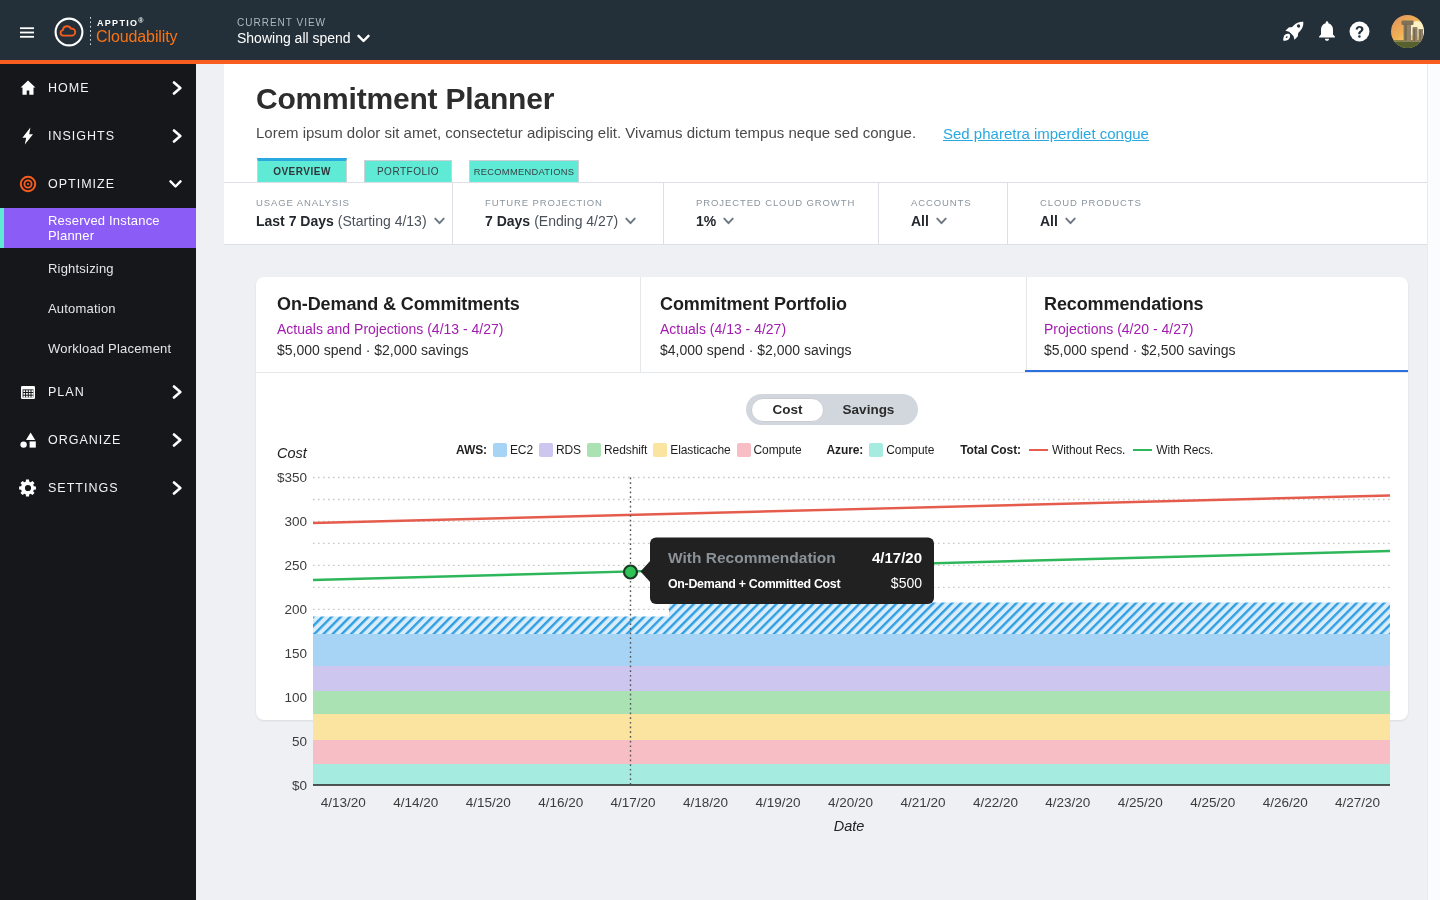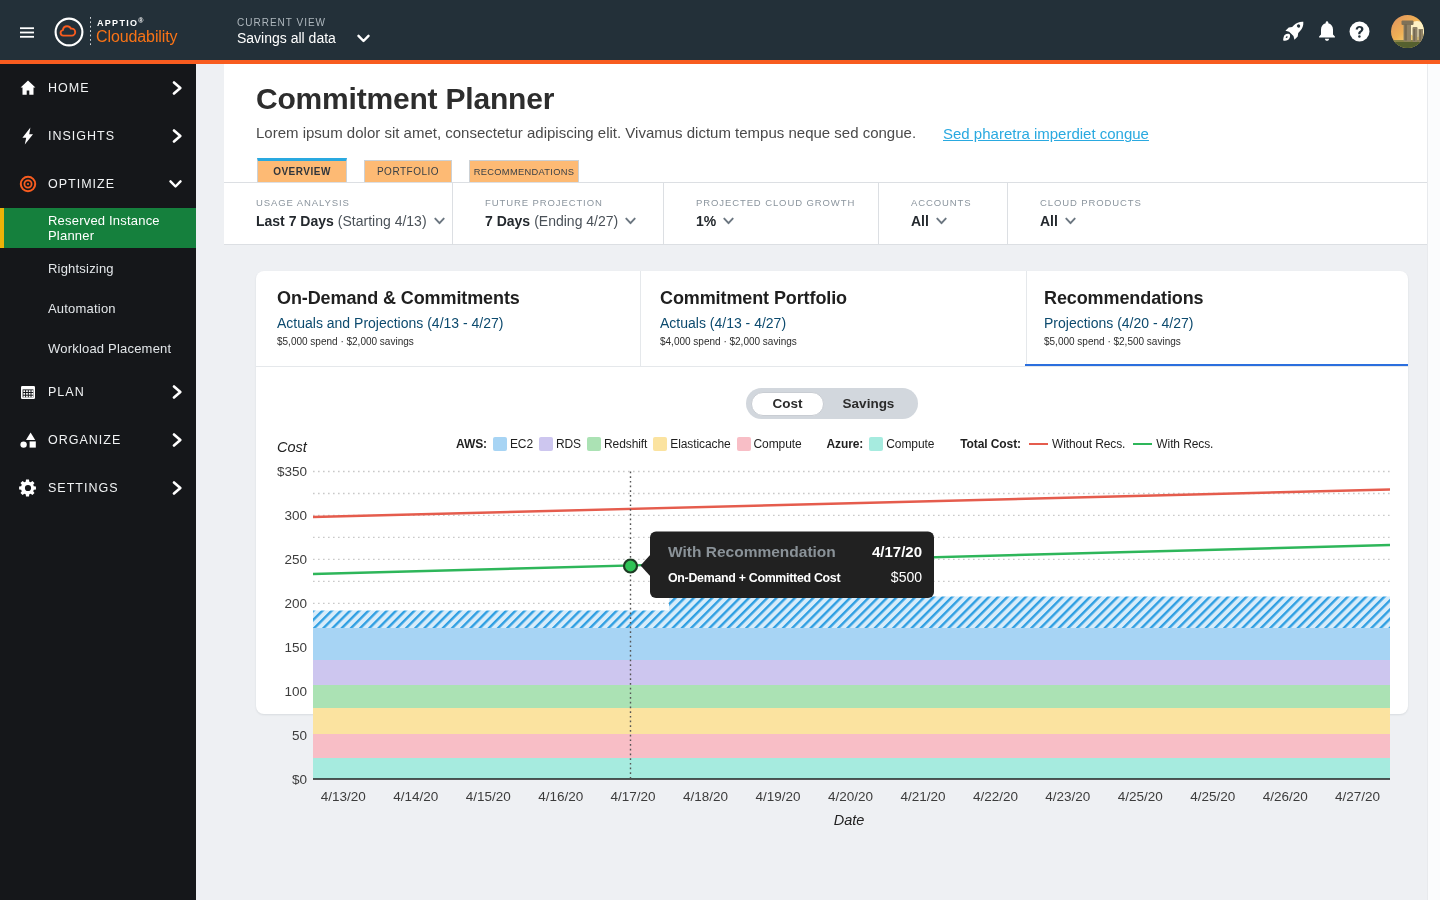--- a/index.html
+++ b/index.html
@@ -4,45 +4,45 @@
 html,body { width:1440px; height:900px; overflow:hidden; font-family:"Liberation Sans",sans-serif; background:#eef0f3; }
 .abs { position:absolute; }
 #topbar { position:absolute; left:0; top:0; width:1440px; height:64px; background:#233039; border-bottom:4px solid #f85c1f; z-index:5; }
 #sidebar { position:absolute; left:0; top:64px; width:196px; height:836px; background:#15171a; z-index:4; }
 .nav-item { position:relative; height:48px; display:flex; align-items:center; color:#f1f3f4; }
 .nav-item .ic { position:absolute; left:19px; top:50%; transform:translateY(-50%); display:flex; }
 .nav-item .lbl { position:absolute; left:48px; font-size:12.5px; letter-spacing:1px; }
 .nav-item .chev { position:absolute; right:14px; top:50%; transform:translateY(-50%); display:flex; }
 .sub-item { position:relative; height:40px; display:flex; align-items:center; color:#e2e6e9; font-size:13px; letter-spacing:-.1px; }
 .sub-item .lbl { position:absolute; left:48px; letter-spacing:.2px; }
-.sub-item.sel { background:#15803d; border-left:4px solid #eab308; color:#fff; }
+.sub-item.sel { background:#8b5cf6; border-left:4px solid #5eead4; color:#fff; }
 .sub-item.sel .lbl { left:44px; }
 #main { position:absolute; left:224px; top:64px; width:1216px; height:836px; background:#eef0f3; }
 #header { position:absolute; left:0; top:0; width:1216px; height:181px; background:#fff; }
 h1 { position:absolute; left:32px; top:18px; font-size:30px; font-weight:700; color:#2d2d2d; letter-spacing:-.2px; }
 .sub { position:absolute; left:32px; top:60px; font-size:15px; color:#4a4a4a; }
 .sublink { position:absolute; left:719px; top:61px; font-size:15px; }
 .sublink a { color:#29a9e0; text-decoration:underline; }
 .tabs { position:absolute; left:33px; top:93.5px; display:flex; align-items:flex-end; }
-.tab { height:22px; display:flex; align-items:center; justify-content:center; font-size:10px; letter-spacing:.5px; color:#30363c; border:1px solid #ccd1d5; border-bottom:none; background:#fdba74; margin-right:17px; font-weight:700; position:relative; z-index:2; }
+.tab { height:22px; display:flex; align-items:center; justify-content:center; font-size:10px; letter-spacing:.5px; color:#30363c; border:1px solid #ccd1d5; border-bottom:none; background:#5eead4; margin-right:17px; font-weight:700; position:relative; z-index:2; }
 .tab.active { height:24.5px; border-top:3px solid #29a9e0; }
 .tab:not(.active) { font-weight:400; color:#3a4147; }
 #tabline { position:absolute; left:0; top:117.5px; width:1216px; height:1px; background:#dcdfe3; }
 #filters { position:absolute; left:0; top:118.5px; width:1216px; height:62.5px; background:#fff; border-bottom:1px solid #dcdfe3; display:flex; }
 .fcell { position:relative; height:100%; padding:14px 0 0 32px; }
 .fcell + .fcell { border-left:1px solid #dcdfe3; }
 .flabel { font-size:9.5px; letter-spacing:.9px; color:#8b959e; margin-bottom:5px; }
 .fval { font-size:14px; color:#24292e; display:flex; align-items:center; }
 .fval b { font-weight:700; letter-spacing:0; }
 .fval .dim { color:#4a5158; margin-left:4px; font-weight:400; }
-#panel { position:absolute; left:32px; top:207px; width:1152px; height:443px; background:#fff; border-radius:8px; box-shadow:0 1px 2px rgba(60,70,80,.12); }
+#panel { position:absolute; left:32px; top:213px; width:1152px; height:443px; background:#fff; border-radius:8px; box-shadow:0 1px 2px rgba(60,70,80,.12); }
 .card { position:absolute; top:0; height:95px; }
 .card .t1 { position:absolute; white-space:nowrap; top:17px; font-size:18px; font-weight:700; color:#1f1f1f; letter-spacing:-.1px; }
-.card .t2 { position:absolute; white-space:nowrap; top:44px; font-size:14px; color:#0c4a6e; }
-.card .t3 { position:absolute; white-space:nowrap; top:65px; font-size:10px; color:#2c2c2c; }
+.card .t2 { position:absolute; white-space:nowrap; top:44px; font-size:14px; color:#a21caf; }
+.card .t3 { position:absolute; white-space:nowrap; top:65px; font-size:14px; color:#2c2c2c; }
 #cardline { position:absolute; left:0; top:95px; width:1152px; height:1px; background:#e5e8eb; }
 .vdiv { position:absolute; top:0; width:1px; height:95px; background:#e5e8eb; }
 #recline { position:absolute; left:769px; top:93px; width:383px; height:3px; background:#2b6fde; }
 #toggle { position:absolute; left:490px; top:117px; width:172px; height:31px; background:#d2d7dd; border-radius:16px; }
 #toggle .on { position:absolute; left:5px; top:3.5px; width:73px; height:24px; background:#fff; border:1px solid #c9cdd3; border-radius:12px; }
 #toggle .lab { position:absolute; top:0; height:31px; display:flex; align-items:center; justify-content:center; font-size:13.5px; font-weight:700; color:#2b2b2b; }
 #legend { position:absolute; left:200px; top:166px; height:14px; display:flex; align-items:center; font-size:12px; color:#1f1f1f; letter-spacing:-.1px; white-space:nowrap; }
 #legend .sw { display:inline-block; width:14px; height:14px; border-radius:2px; margin:0 3px 0 6px; }
 #legend .ln { display:inline-block; width:19px; height:0; border-top:2.5px solid; margin:0 4px 0 8px; }
 #legend b { font-weight:700; }
@@ -60,21 +60,21 @@
 <div class="abs" style="left:54px;top:17px;display:flex">
       <svg width="30" height="30" viewBox="0 0 30 30">
         <circle cx="15" cy="15" r="13.4" fill="none" stroke="#fff" stroke-width="2.1"></circle>
         <path d="M9.4 18.6c-1.5 0-2.8-1.2-2.8-2.8 0-1.4 1-2.5 2.3-2.7.2-2.2 2-3.9 4.2-3.9 1.7 0 3.2 1 3.9 2.5.3-.1.6-.1.9-.1 1.8 0 3.3 1.5 3.3 3.3s-1.5 3.7-3.3 3.7z" fill="none" stroke="#f85c1f" stroke-width="1.9" stroke-linejoin="round"></path>
       </svg>
     </div>
 <div class="abs" style="left:90px;top:17px;width:1px;height:30px;background-image:linear-gradient(#cfd4d7 50%, transparent 50%);background-size:1.6px 4.4px;"></div>
 <div class="abs" style="left:97px;top:17px;color:#fff;font-size:9px;font-weight:700;letter-spacing:1.3px;">APPTIO<span style="font-size:7px;vertical-align:3px;letter-spacing:0">®</span></div>
 <div class="abs" style="left:96px;top:28px;color:#f97316;font-size:16px;font-weight:400;letter-spacing:-.1px;">Cloudability</div>
 <div class="abs" style="left:237px;top:17px;color:#aeb7bd;font-size:10px;letter-spacing:1px;">CURRENT VIEW</div>
-<div class="abs" style="left:237px;top:30px;color:#fff;font-size:14px;">Savings all data</div>
+<div class="abs" style="left:237px;top:30px;color:#fff;font-size:14px;">Showing all spend</div>
 <div class="abs" style="left:357px;top:34px;display:flex">
       <svg width="13" height="9" viewBox="0 0 13 9">
         <path d="M1.5 1.8 6.5 7 11.5 1.8" fill="none" stroke="#fff" stroke-width="2.4" stroke-linecap="round" stroke-linejoin="round"></path>
       </svg>
     </div>
 <div class="abs" style="left:1281px;top:18px;display:flex">
       <svg width="26" height="26" viewBox="0 0 24 24">
         <g fill="#fff">
           <path d="M20.6 3.4c-3.2-.3-6.4.9-8.7 3.2l-1.6 1.6-3.2.5-3 3 3.4.9 4 4 .9 3.4 3-3 .5-3.2 1.5-1.5c2.3-2.3 3.5-5.5 3.2-8.9zm-5.3 5.2a1.5 1.5 0 1 1 2.1-2.1 1.5 1.5 0 0 1-2.1 2.1z"></path>
           <path d="M7.9 14.9c-1.5-.6-3.3-.3-4.5.9-1 1-1.3 3.4-1.4 4.6 0 .3.3.6.6.6 1.2-.1 3.6-.4 4.6-1.4 1.2-1.2 1.5-3 .9-4.5zm-2 3.2c-.4.4-1.6.6-1.6.6s.2-1.2.6-1.6c.3-.3.8-.3 1.1 0 .2.3.2.7-.1 1z"></path>

